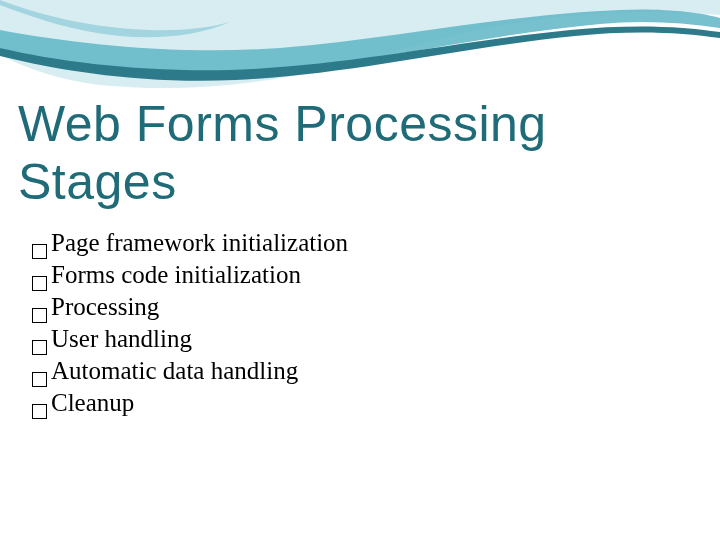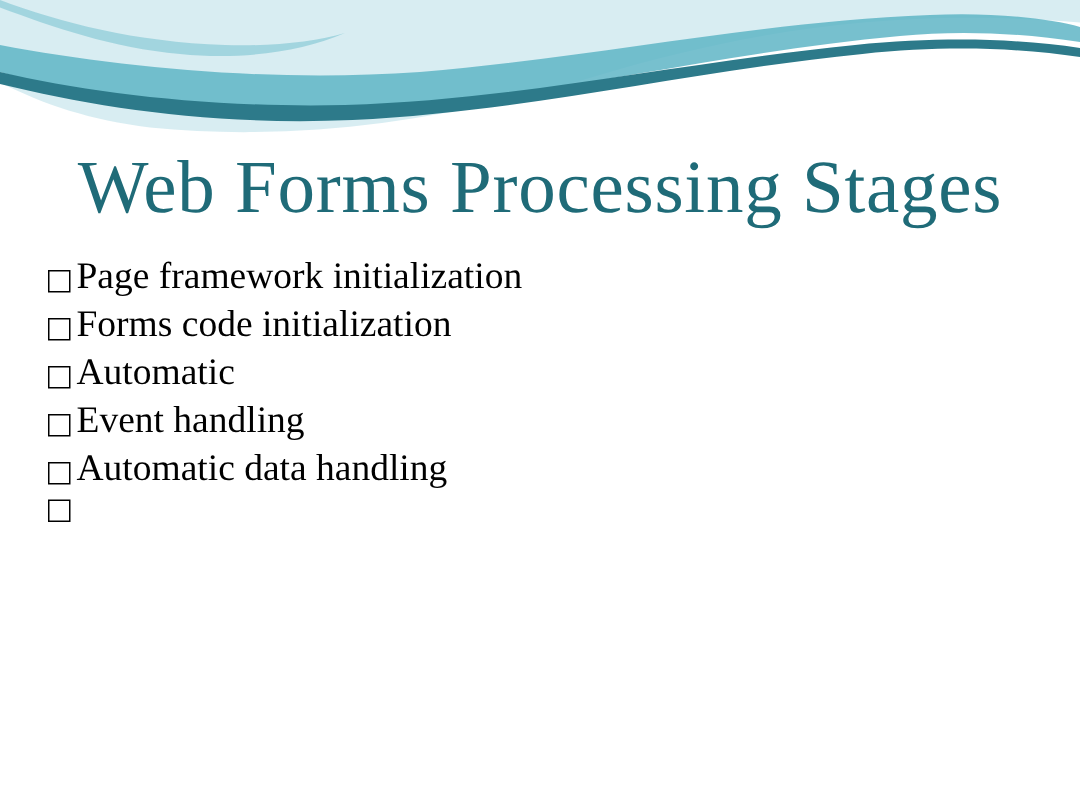--- a/index.html
+++ b/index.html
@@ -26,32 +26,31 @@
     .content {
       position: relative;
       padding-top: 95px;
       padding-left: 18px;
       padding-right: 18px;
     }
     .title {
       font-size: 50px;
       font-weight: normal;
       color: #1f6b78;
-      font-family: Liberation Serif, serif;
+      font-family: Liberation Sans, sans-serif;
       margin-bottom: 18px;
       letter-spacing: 0.5px;
-      text-align: center;
     }
     .bullet-list {
       list-style: none;
       padding-left: 14px;
     }
     .bullet-item {
       display: flex;
-      align-items: center;
+      align-items: flex-end;
       margin-bottom: 4px;
       font-size: 25px;
       color: #000000;
       font-family: Georgia, 'Times New Roman', serif;
     }
     .bullet-marker {
       display: inline-block;
       width: 15px;
       height: 15px;
       border: 1.5px solid #000000;
@@ -77,27 +76,28 @@
     <li class="bullet-item">
       <span class="bullet-marker"></span>
       <span>Page framework initialization</span>
     </li>
     <li class="bullet-item">
       <span class="bullet-marker"></span>
       <span>Forms code initialization</span>
     </li>
     <li class="bullet-item">
       <span class="bullet-marker"></span>
-      <span>Automatic</span>
+      <span>Processing</span>
     </li>
     <li class="bullet-item">
       <span class="bullet-marker"></span>
-      <span>Event handling</span>
+      <span>User handling</span>
     </li>
     <li class="bullet-item">
       <span class="bullet-marker"></span>
       <span>Automatic data handling</span>
     </li>
     <li class="bullet-item">
       <span class="bullet-marker"></span>
+      <span>Cleanup</span>
     </li>
   </ul>
 </div>
 
 </body></html>

